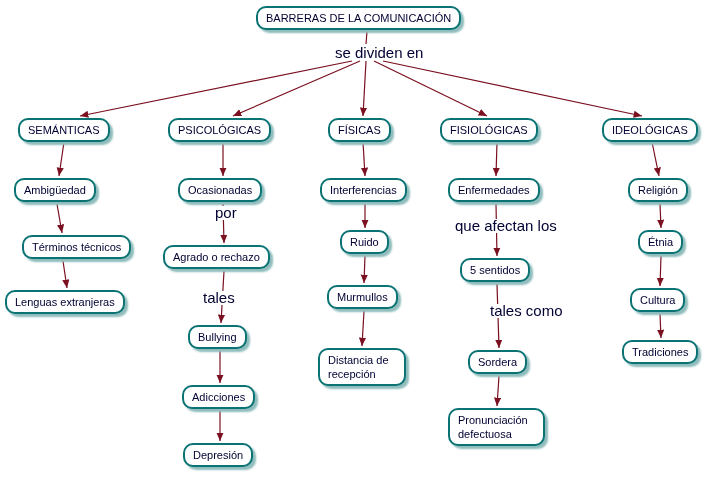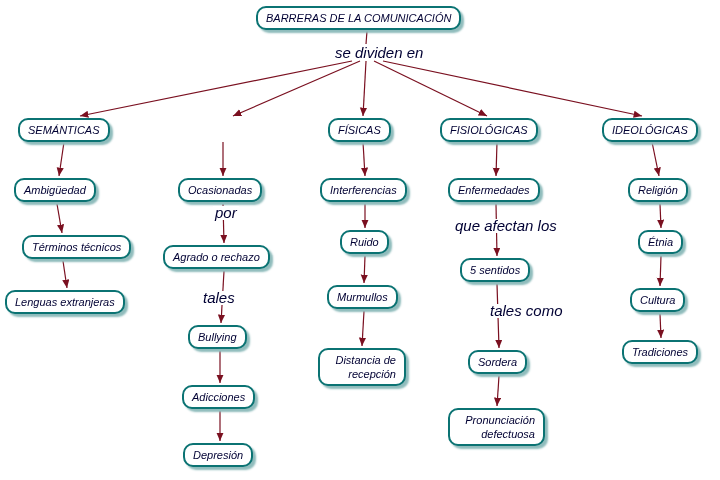--- a/index.html
+++ b/index.html
@@ -2,36 +2,36 @@
 <html style="--box-border: #0b7373; --box-shadow: #8fbcbc; --arrow: #7a1020; --text: #000033; --background: #ffffff;"><head>
 <meta charset="utf-8">
 <style>
   * { box-sizing: border-box; }
   html, body { margin: 0; padding: 0; }
   body {
     width: 720px; height: 480px;
     background: var(--background, #ffffff);
     font-family: "Liberation Sans", sans-serif;
   }
-  .canvas { position: relative; width: 720px; height: 480px; overflow: hidden; font-style: italic; }
+  .canvas { position: relative; width: 720px; height: 480px; overflow: hidden; }
   svg.edges { position: absolute; left: 0; top: 0; z-index: 1; }
   .node {
     position: absolute;
     background: #ffffff;
     border: 2px solid var(--box-border, #0b7373);
     border-radius: 10px;
     padding: 3px 8px;
     font-size: 11px;
     line-height: 14px;
     color: var(--text, #000033);
     box-shadow: 3px 3px 2px var(--box-shadow, #8fbcbc);
     white-space: nowrap;
     z-index: 2;
   }
-  .node.wrap { white-space: normal; text-align: right; }
+  .node.wrap { white-space: normal; text-align: left; }
   .connector {
     position: absolute;
     background: #ffffff;
     padding: 0 2px;
     font-size: 15px;
     line-height: 14px;
     color: var(--text, #000033);
     z-index: 2;
   }
   svg.edges line { stroke: var(--arrow, #7a1020); stroke-width: 1.2; }
@@ -80,20 +80,21 @@
     <line x1="652" y1="142" x2="659" y2="176" marker-end="url(#arrowhead)"></line>
     <line x1="660" y1="204" x2="661" y2="228" marker-end="url(#arrowhead)"></line>
     <line x1="661" y1="256" x2="660" y2="286" marker-end="url(#arrowhead)"></line>
     <line x1="660" y1="314" x2="661" y2="338" marker-end="url(#arrowhead)"></line>
   </svg>
 
   <div class="node" style="left:256px;top:6px">BARRERAS DE LA COMUNICACIÓN</div>
   <div class="connector" style="left:333px;top:46px">se dividen en</div>
 
   <div class="node" style="left:18px;top:118px">SEMÁNTICAS</div>
+  <div class="node" style="left:168px;top:118px">PSICOLÓGICAS</div>
   <div class="node" style="left:328px;top:118px">FÍSICAS</div>
   <div class="node" style="left:440px;top:118px">FISIOLÓGICAS</div>
   <div class="node" style="left:602px;top:118px">IDEOLÓGICAS</div>
 
   <div class="node" style="left:14px;top:178px">Ambigüedad</div>
   <div class="node" style="left:22px;top:235px">Términos técnicos</div>
   <div class="node" style="left:5px;top:290px">Lenguas extranjeras</div>
 
   <div class="node" style="left:178px;top:178px">Ocasionadas</div>
   <div class="connector" style="left:213px;top:206px">por</div>

